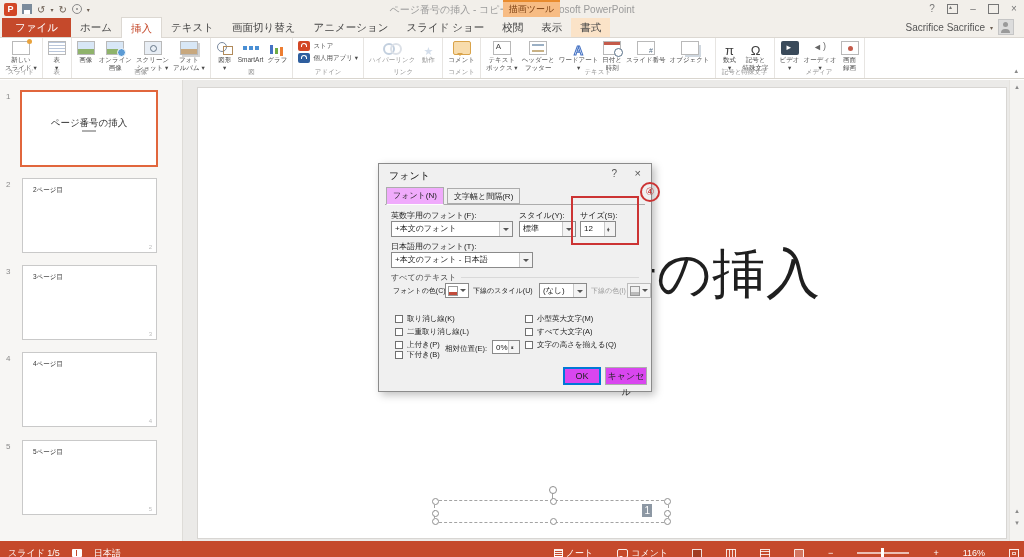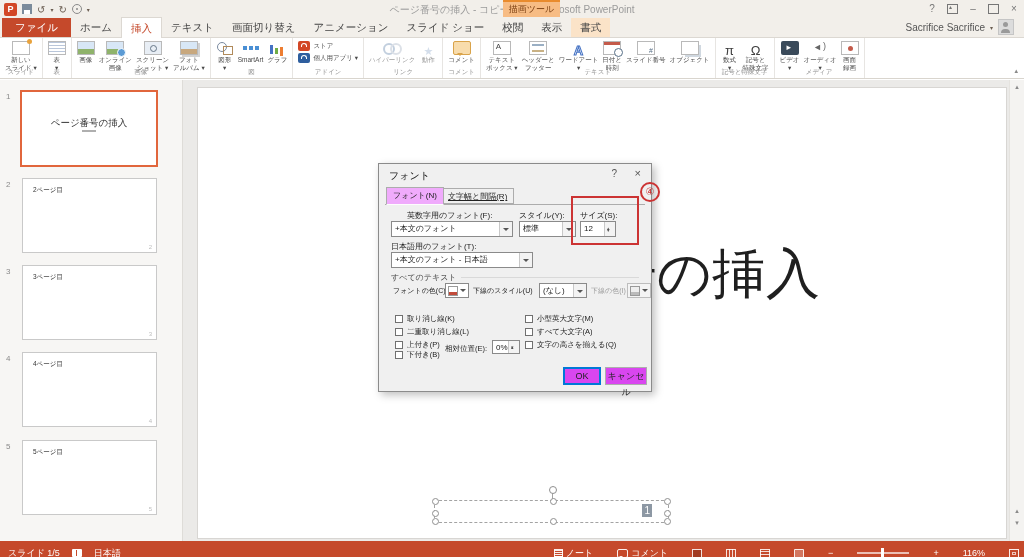--- a/index.html
+++ b/index.html
@@ -480,24 +480,24 @@
   <span class="vs-arrow" style="bottom:26px;">▴</span>
   <span class="vs-arrow" style="bottom:14px;">▾</span>
 </div>
 
 <div id="dialog">
   <div id="dlg-title">フォント</div>
   <span id="dlg-help">?</span>
   <span id="dlg-close">×</span>
 
   <span class="dlg-tab active" style="left:7px;">フォント(N)</span>
-  <span class="dlg-tab" style="left:62px;text-decoration:underline;">文字幅と間隔(R)</span>
+  <span class="dlg-tab" style="left:68px;">文字幅と間隔(R)</span>
   <div id="dlg-tabline"></div>
 
-  <span class="dlbl" style="left:28px;top:46px;text-align:center;">英数字用のフォント(F):</span>
+  <span class="dlbl" style="left:12px;top:46px;text-align:center;">英数字用のフォント(F):</span>
   <div class="combo" style="left:12px;top:57px;width:122px;">
     <span>+本文のフォント</span><span class="arr"></span>
   </div>
   <span class="dlbl" style="left:140px;top:46px;">スタイル(Y):</span>
   <div class="combo" style="left:140px;top:57px;width:57px;">
     <span>標準</span><span class="arr"></span>
   </div>
   <span class="dlbl" style="left:201px;top:46px;">サイズ(S):</span>
   <div class="sizefield" style="left:201px;top:57px;width:36px;">
     <span>12</span><span class="spin"></span>

